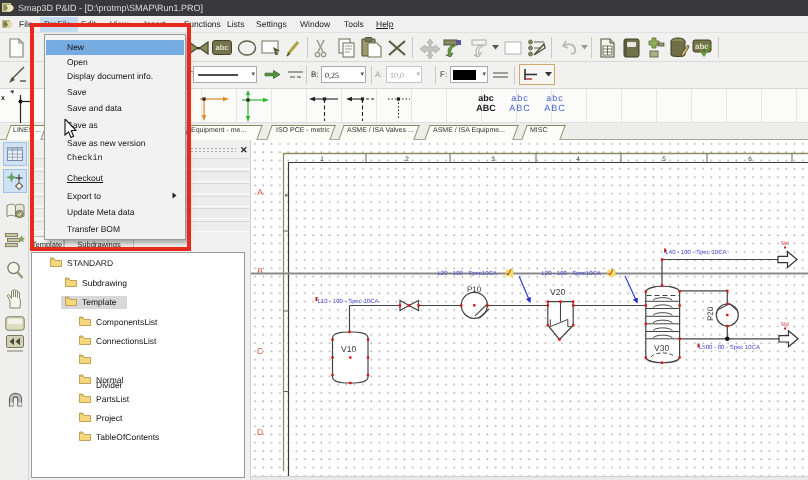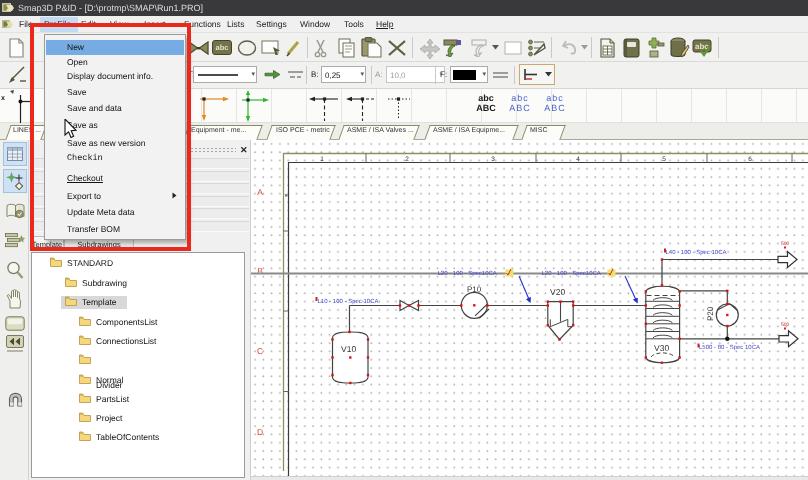--- a/index.html
+++ b/index.html
@@ -14,21 +14,21 @@
   .mi { top:19px; font-size:8.5px; color:#1a1a1a; }
   #profile-hl { left:40px; top:17px; width:38px; height:15px; background:#c2daf2; }
   
   #tb1 { left:0; top:33px; width:808px; height:29px; background:#f1f1f0; border-bottom:1px solid #dadada; }
   #tb2 { left:0; top:62px; width:808px; height:27px; background:#f1f1f0; border-bottom:1px solid #d6d6d6; }
   .sep1 { top:37px; width:1px; height:21px; background:#c9c9c9; }
   .sep2 { top:66px; width:1px; height:18px; background:#c9c9c9; }
   .lbl2 { top:70px; font-size:8px; color:#222; }
   .combo { top:66px; height:17px; background:#fff; border:1px solid #ababab; font-size:8px; color:#111; }
   .combo .chev { position:absolute; right:1px; top:3px; color:#555; font-size:7px; }
-  .combo .val { position:absolute; left:3px; top:3.5px; }
+  .combo .val { position:absolute; left:3px; top:3.5px;font-family:Liberation Serif, serif; }
   
   #palette { left:0; top:89px; width:808px; height:34px; background:#fbfbfa; border-bottom:1px solid #e0e0e0; }
   .pcell { top:89px; width:1px; height:33px; background:#e6e6e4; }
   
   #tabstrip { left:0; top:123px; width:808px; height:17px; background:#ededea; border-bottom:1px solid #a8a89a; }
   .tab { top:125px; height:15px; background:#fcfcf8; border:1px solid #8a8a66; border-bottom:none;
          transform:skewX(-20deg); }
   .tabtxt { top:127px; font-size:7px; color:#333; white-space:nowrap; }
   
   #ltb { left:0; top:140px; width:29px; height:340px; background:#efefee; border-right:1px solid #d2d2d2; }
@@ -210,21 +210,21 @@
     <line x1="10" y1="7" x2="14" y2="7" stroke="#8a8a82" stroke-width="1.6"></line>
   </svg>
 <div class="abs sep2" style="left:306px;"></div>
 <div class="abs lbl2" style="left:311px;">B:</div>
 <div class="abs combo" style="left:321px;width:45px;">
     <span class="val">0,25</span>
     <span class="chev">▾</span>
   </div>
 <div class="abs sep2" style="left:371px;"></div>
 <div class="abs lbl2" style="left:375px;color:#9b9b9b;">A:</div>
-<div class="abs combo" style="left:386px;width:59px;border-color:#c6c6c6;">
+<div class="abs combo" style="left:386px;width:36px;border-color:#c6c6c6;">
     <span class="val" style="color:#9b9b9b;">10,0</span>
     <span class="chev" style="color:#b0b0b0;">▾</span>
   </div>
 <div class="abs sep2" style="left:435px;"></div>
 <div class="abs lbl2" style="left:440px;">F:</div>
 <div class="abs combo" style="left:450px;width:38px;">
     <div style="position:absolute;left:2px;top:2.5px;width:23px;height:10px;background:#000;"></div>
     <span class="chev">▾</span>
   </div>
 <svg class="abs" style="left:492px;top:71px;width:18px;height:8px;" viewBox="0 0 18 8">

